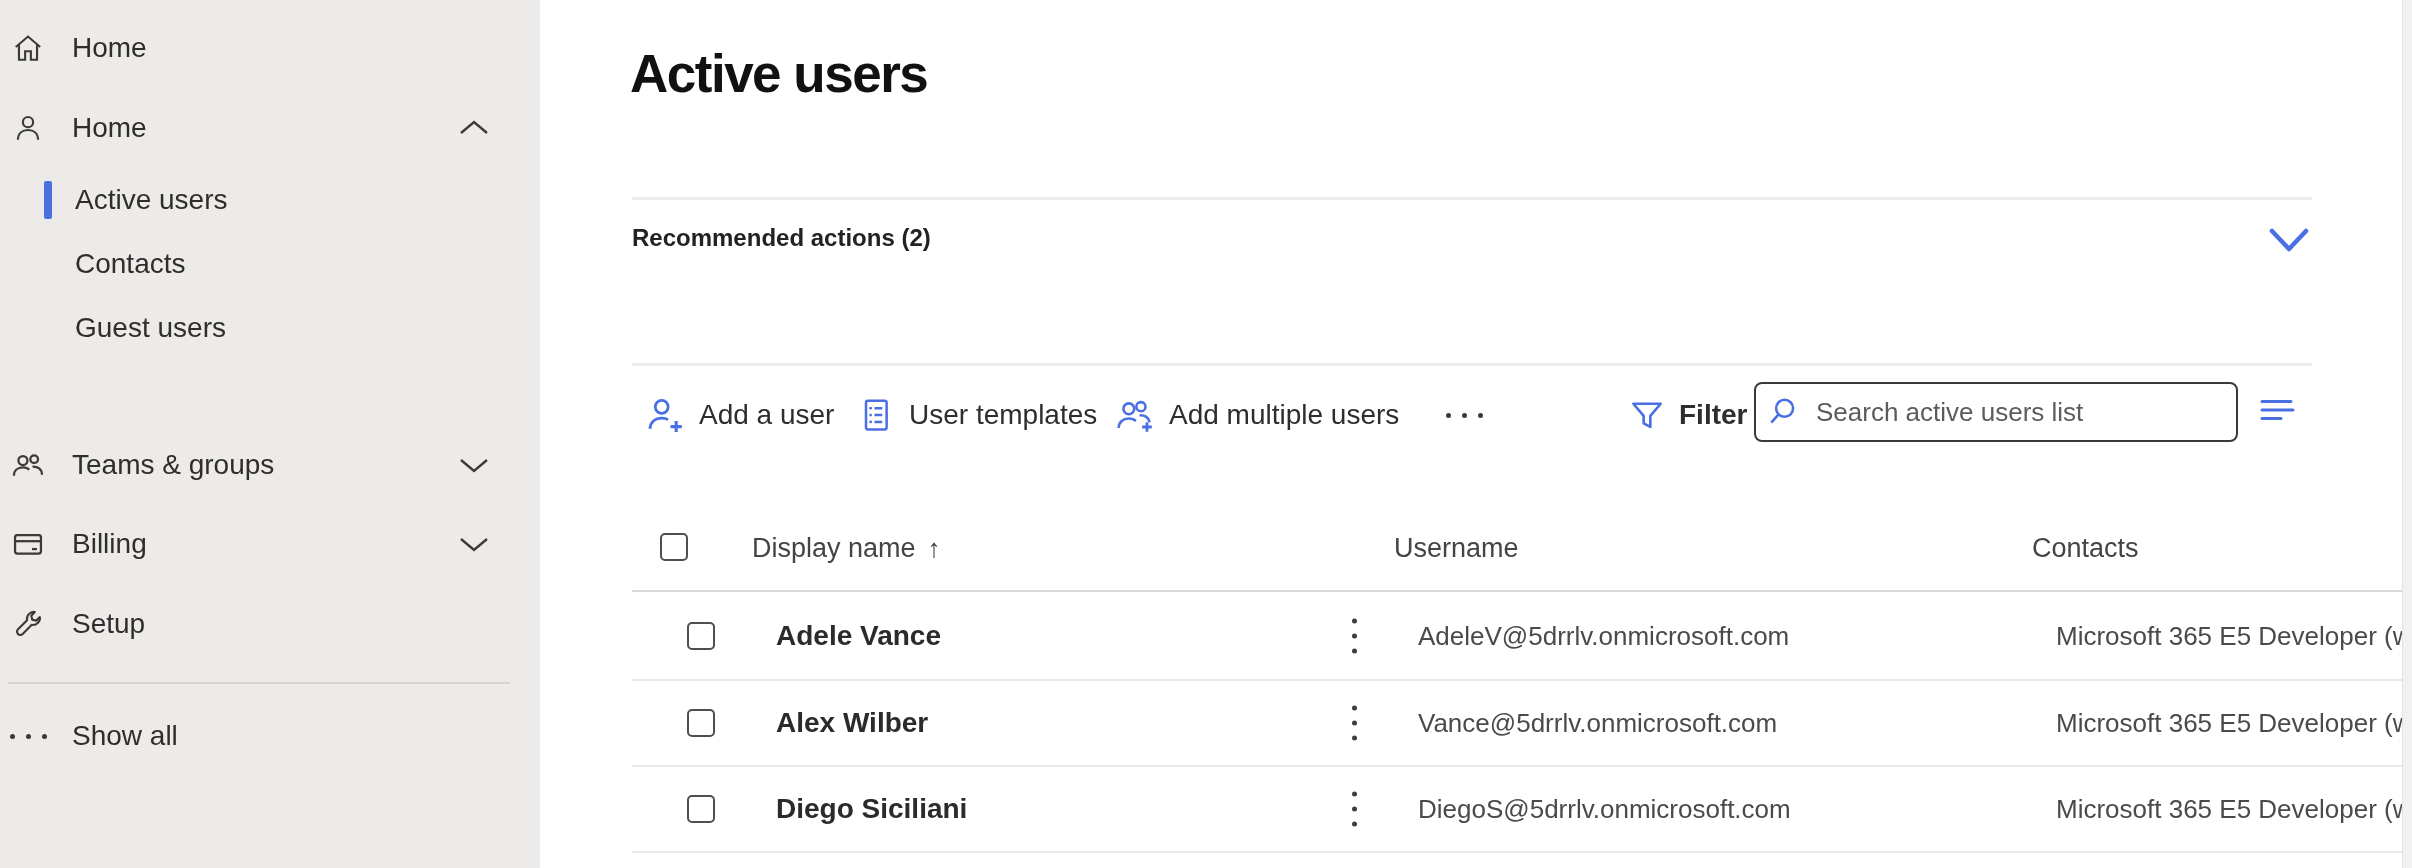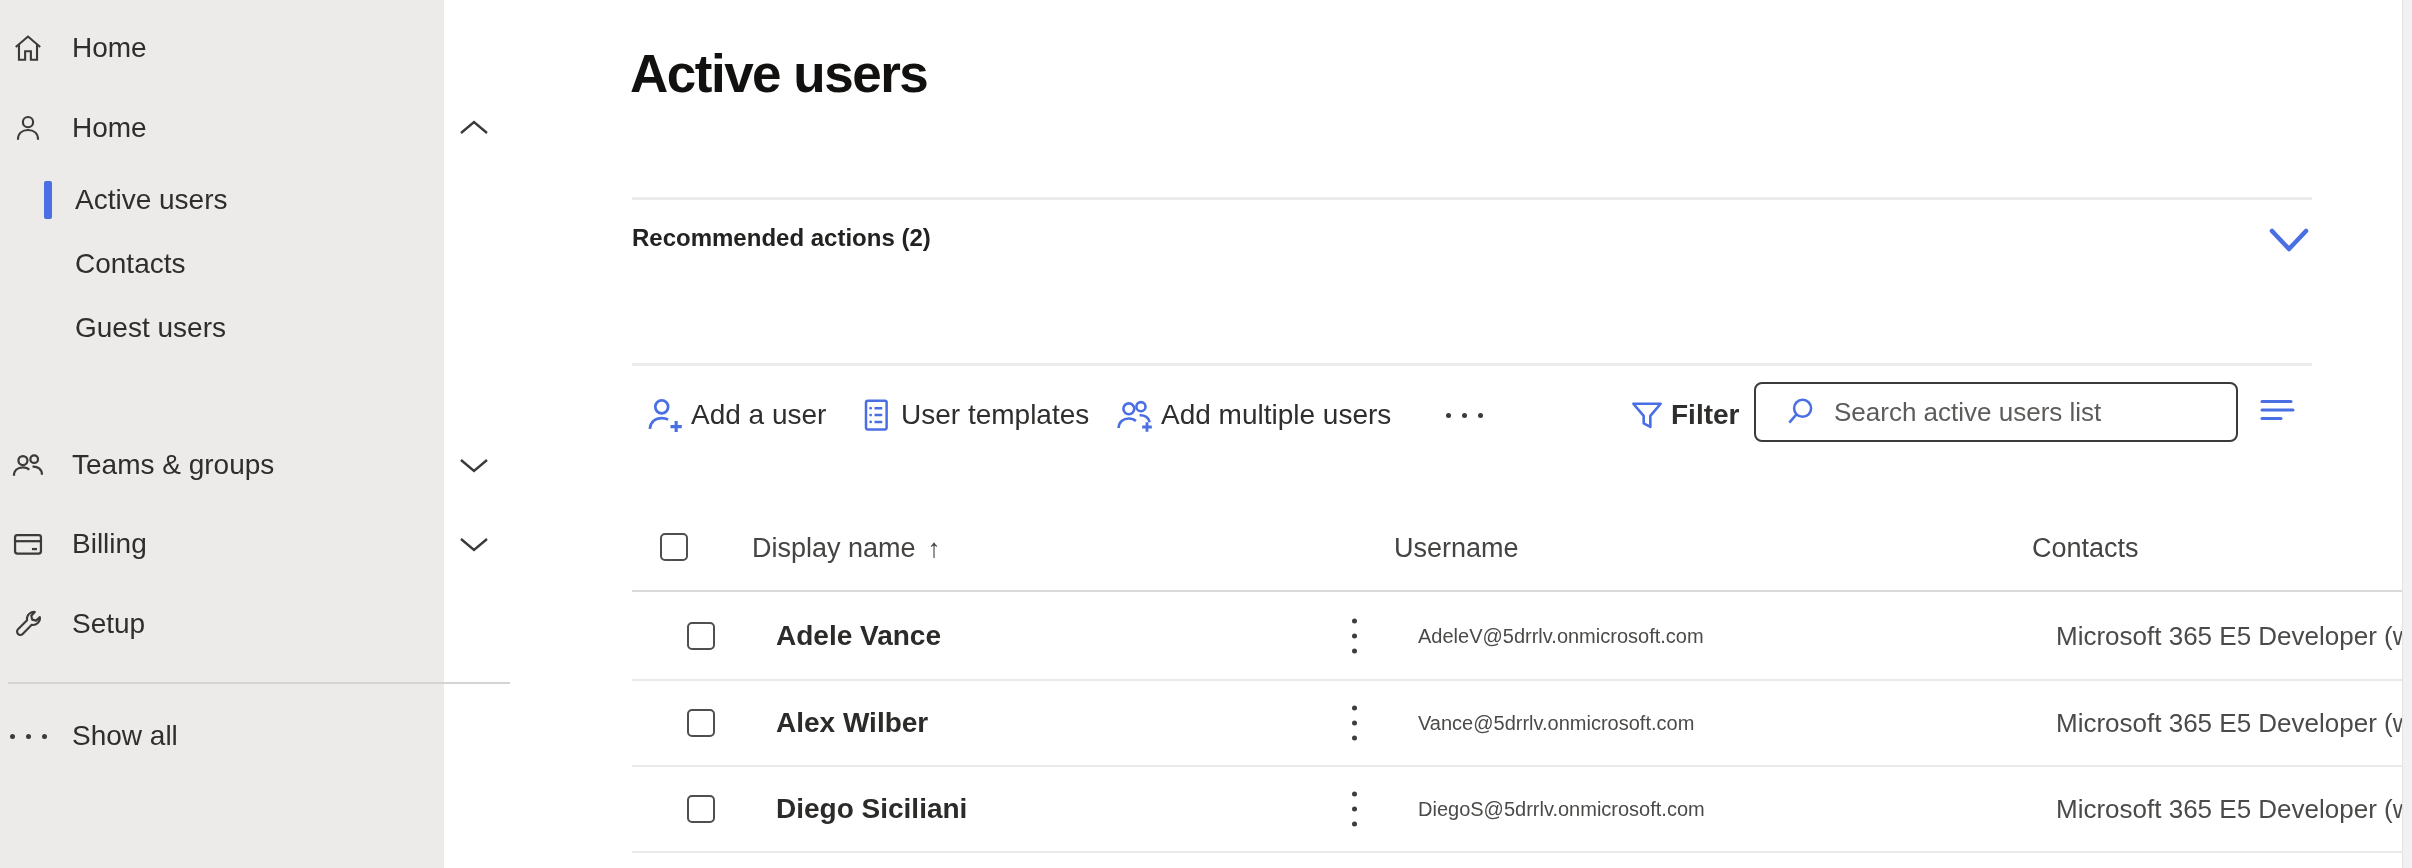--- a/index.html
+++ b/index.html
@@ -7,52 +7,52 @@
     --sb-bg:#ecebe9;
     --text:#2f2e2d;
     --text2:#4c4a48;
     --icon:#3b3a39;
   }
   *{margin:0;padding:0;box-sizing:border-box;}
   html,body{width:2412px;height:868px;overflow:hidden;}
   body{font-family:"Liberation Sans","DejaVu Sans",sans-serif;background:#fff;position:relative;color:var(--text);}
   svg{display:block;}
   
-  .sidebar{position:absolute;left:0;top:0;width:444px;height:868px;background:var(--sb-bg);}
+  .sidebar{position:absolute;left:0;top:0;width:540px;height:868px;background:var(--sb-bg);}
   .nav-item{position:absolute;left:0;width:540px;height:56px;cursor:pointer;}
   .nav-icon{position:absolute;left:8px;top:50%;transform:translateY(-50%);width:40px;height:40px;display:flex;align-items:center;justify-content:center;}
   .nav-label{position:absolute;left:72px;top:50%;transform:translateY(-50%);font-size:28px;white-space:nowrap;color:var(--text);}
   .nav-item.sub .nav-label{left:75px;}
   .sel-bar{position:absolute;left:44px;top:9px;width:8px;height:38px;background:var(--accent);border-radius:2px;}
   .nav-chevron{position:absolute;left:458px;top:50%;transform:translateY(-50%);}
   .nav-divider{position:absolute;left:8px;top:682px;width:502px;height:2px;background:#d6d4d2;}
   
   .page-title{position:absolute;left:630px;top:47px;font-size:53px;font-weight:700;letter-spacing:-1.5px;color:#121110;line-height:1;}
   .hdiv{position:absolute;height:3px;background:#ececeb;}
   .ra-label{position:absolute;left:632px;top:226px;font-size:24px;font-weight:700;color:#232221;line-height:1;}
   .ra-chevron{position:absolute;left:2266px;top:224px;cursor:pointer;}
-  .tb-btn{position:absolute;top:387px;height:56px;display:flex;align-items:center;gap:5px;cursor:pointer;}
+  .tb-btn{position:absolute;top:387px;height:56px;display:flex;align-items:center;gap:13px;cursor:pointer;}
   .tb-btn .lbl{font-size:28px;color:var(--text);white-space:nowrap;line-height:1;}
   .dots-h{display:flex;gap:11px;align-items:center;}
   .dots-h i{width:5px;height:5px;border-radius:50%;background:var(--icon);}
   .filter-lbl{font-size:28px;font-weight:600;color:var(--text);line-height:1;}
-  .searchbox{position:absolute;left:1754px;top:382px;width:484px;height:60px;border:2px solid #3b3a39;border-radius:8px;background:#fff;display:flex;align-items:center;padding-left:28px;}
+  .searchbox{position:absolute;left:1754px;top:382px;width:484px;height:60px;border:2px solid #3b3a39;border-radius:8px;background:#fff;display:flex;align-items:center;padding-left:10px;}
   .searchbox input{border:none;outline:none;background:transparent;font-family:inherit;font-size:26px;color:var(--text2);margin-left:16px;width:390px;}
   .searchbox input::placeholder{color:#5e5c5a;opacity:1;}
   .sort-btn{position:absolute;left:2260px;top:398px;cursor:pointer;}
   
   .cbox{width:28px;height:28px;border:2px solid #514f4d;border-radius:5px;background:#fff;cursor:pointer;}
   .th{position:absolute;top:535px;font-size:27px;color:#454442;line-height:1;white-space:nowrap;cursor:pointer;}
   .sort-arrow{font-size:26px;color:#454442;margin-left:12px;font-weight:400;}
   .row{position:absolute;left:0;width:2402px;height:86px;margin-left:24px;}
   .row .cbox{position:absolute;left:663px;top:50%;transform:translateY(-50%);}
   .row .name{position:absolute;left:752px;top:50%;transform:translateY(-50%);font-size:28px;font-weight:600;color:#2c2b2a;white-space:nowrap;}
   .row .kebab{position:absolute;left:1324px;top:50%;transform:translateY(-50%);display:flex;flex-direction:column;gap:10px;cursor:pointer;padding:4px;}
   .row .kebab i{width:5px;height:5px;border-radius:50%;background:#3e3d3c;}
-  .row .uname{position:absolute;left:1394px;top:50%;transform:translateY(-50%);font-size:20px;color:var(--text2);white-space:nowrap;}
+  .row .uname{position:absolute;left:1394px;top:50%;transform:translateY(-50%);font-size:26px;color:var(--text2);white-space:nowrap;}
   .row .lic{position:absolute;left:2032px;top:50%;transform:translateY(-50%);font-size:26px;color:var(--text2);white-space:nowrap;width:372px;overflow:hidden;}
   .rowdiv{position:absolute;left:632px;width:1780px;height:2px;background:#ebe9e7;}
   .scroll-track{position:absolute;right:0;top:0;width:10px;height:868px;background:#f1f1f1;border-left:1px solid #e4e4e4;}
 </style>
 </head>
 <body>
 
 <nav class="sidebar">
 
   <div class="nav-item" style="top:20px">

